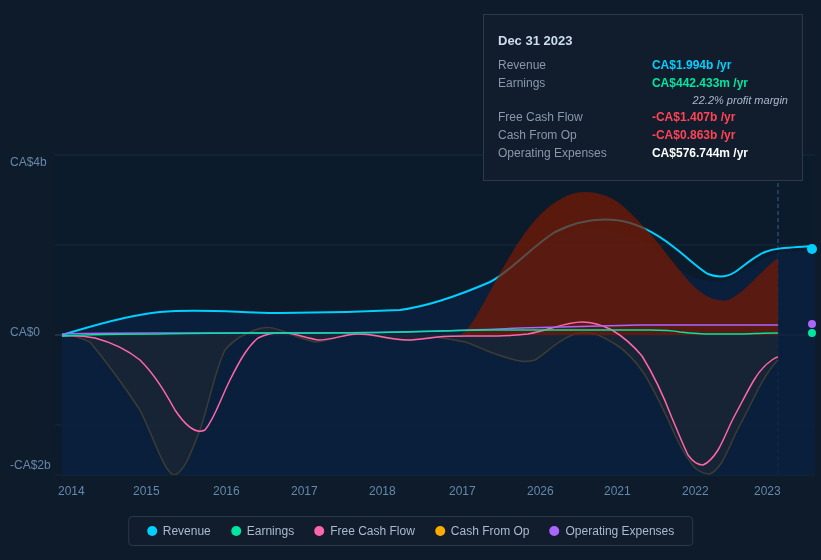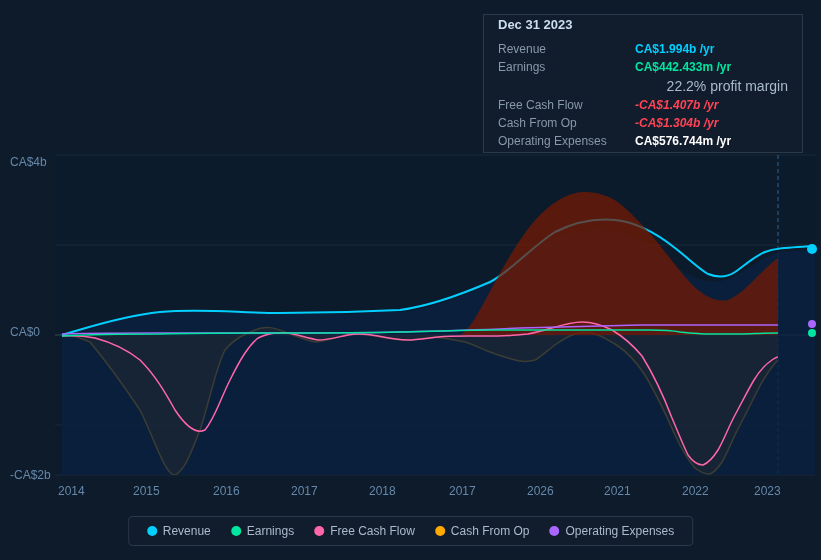--- a/index.html
+++ b/index.html
@@ -12,21 +12,21 @@
       position: relative;
     }
 
     
     .tooltip {
       position: absolute;
       top: 14px;
       right: 18px;
       background: #111c2d;
       border: 1px solid #2a3a4a;
-      padding: 2px 14px;
+      padding: 18px 14px;
       min-width: 320px;
       z-index: 10;
     }
     .tooltip-date {
       color: #ccddee;
       font-size: 13px;
       font-weight: bold;
       margin-bottom: 8px;
     }
     .tooltip table {
@@ -37,26 +37,27 @@
       font-size: 12px;
       padding: 2px 0;
       color: #8899aa;
     }
     .tooltip td.val {
       text-align: left;
       font-weight: bold;
     }
     .tooltip td.val.cyan { color: #00cfff; }
     .tooltip td.val.green { color: #00e5a0; }
-    .tooltip td.val.red { color: #ff4455; font-style: italic; }
+    .tooltip td.val.red { color: #ff4455; }
     .tooltip td.val.purple { color: #ffffff; }
     .tooltip .profit-margin {
       color: #aabbcc;
-      font-size: 14px;
+      font-size: 11px;
       text-align: right;
+      font-style: italic;
     }
 
     
     .y-label {
       position: absolute;
       left: 10px;
       color: #6688aa;
       font-size: 12px;
     }
 
@@ -292,21 +293,21 @@
     C 690,333 700,334 710,334
     C 720,334 730,334 740,334
     C 752,334 760,333 778,333" fill="none" stroke="#00e5a0" stroke-width="1.5" clip-path="url(#chartClip)"></path>
 
   <circle cx="812" cy="249" r="5" fill="#00cfff"></circle>
   <circle cx="812" cy="333" r="4" fill="#00e5a0"></circle>
 </svg>
 
 <div class="y-label" style="top: 155px">CA$4b</div>
 <div class="y-label" style="top: 325px">CA$0</div>
-<div class="y-label" style="top: 468px">-CA$2b</div>
+<div class="y-label" style="top: 458px">-CA$2b</div>
 
 <div class="x-label" style="left: 58px">2014</div>
 <div class="x-label" style="left: 133px">2015</div>
 <div class="x-label" style="left: 213px">2016</div>
 <div class="x-label" style="left: 291px">2017</div>
 <div class="x-label" style="left: 369px">2018</div>
 <div class="x-label" style="left: 449px">2017</div>
 <div class="x-label" style="left: 527px">2026</div>
 <div class="x-label" style="left: 604px">2021</div>
 <div class="x-label" style="left: 682px">2022</div>
@@ -327,21 +328,21 @@
     <tr>
       <td></td>
       <td class="profit-margin">22.2% profit margin</td>
     </tr>
     <tr>
       <td>Free Cash Flow</td>
       <td class="val red">-CA$1.407b /yr</td>
     </tr>
     <tr>
       <td>Cash From Op</td>
-      <td class="val red">-CA$1.304b /yr</td>
+      <td class="val red">-CA$0.863b /yr</td>
     </tr>
     <tr>
       <td>Operating Expenses</td>
       <td class="val purple">CA$576.744m /yr</td>
     </tr>
   </tbody>
     </table>
 </div>
 
 <div class="legend">

